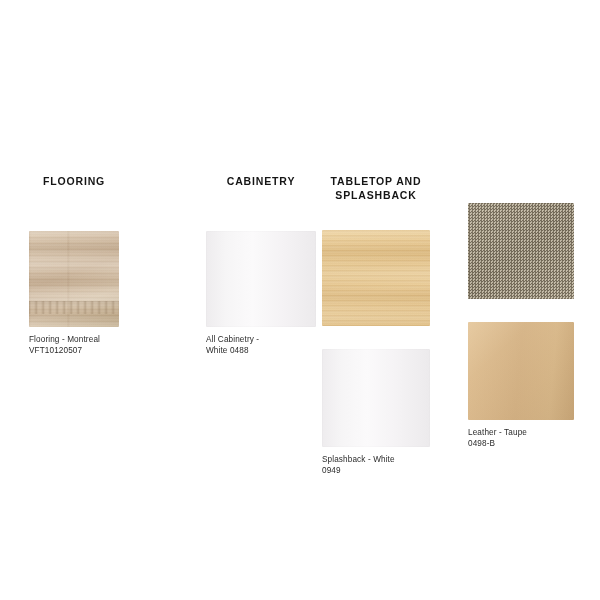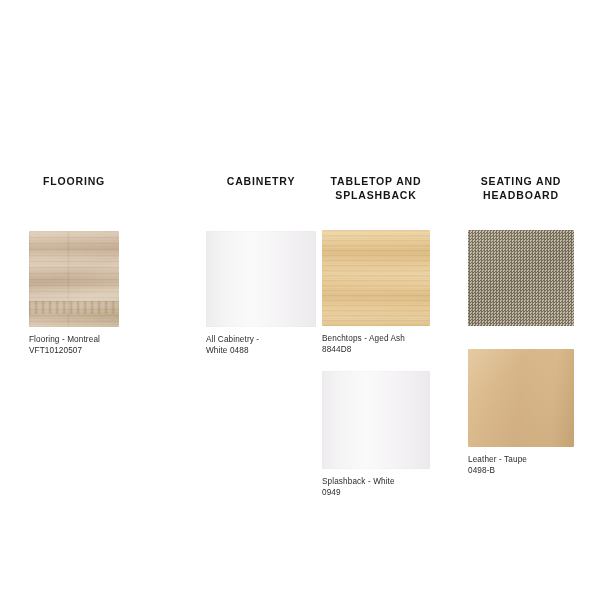--- a/index.html
+++ b/index.html
@@ -228,36 +228,32 @@
 
   <div class="column" id="col-tabletop">
     <div class="col-heading">TABLETOP AND
 SPLASHBACK</div>
     <div class="heading-gap-2"></div>
 
     <div class="swatch-block sw-h-a">
       <div class="swatch tex-ash"></div>
     </div>
     <div class="cap-gap"></div>
-    <div class="caption">Benchtops - Aged Ash
-8844D8</div>
 
     <div class="row-gap"></div>
 
     <div class="swatch-block sw-h-b">
       <div class="swatch tex-white"></div>
     </div>
     <div class="cap-gap"></div>
     <div class="caption">Splashback - White
 0949</div>
   </div>
 
   <div class="column" id="col-seating">
-    <div class="col-heading">SEATING AND
-HEADBOARD</div>
     <div class="heading-gap-2"></div>
 
     <div class="swatch-block sw-h-a">
       <div class="swatch tex-fabric"></div>
     </div>
     <div class="cap-gap"></div>
 
     <div class="row-gap"></div>
 
     <div class="swatch-block sw-h-b">

